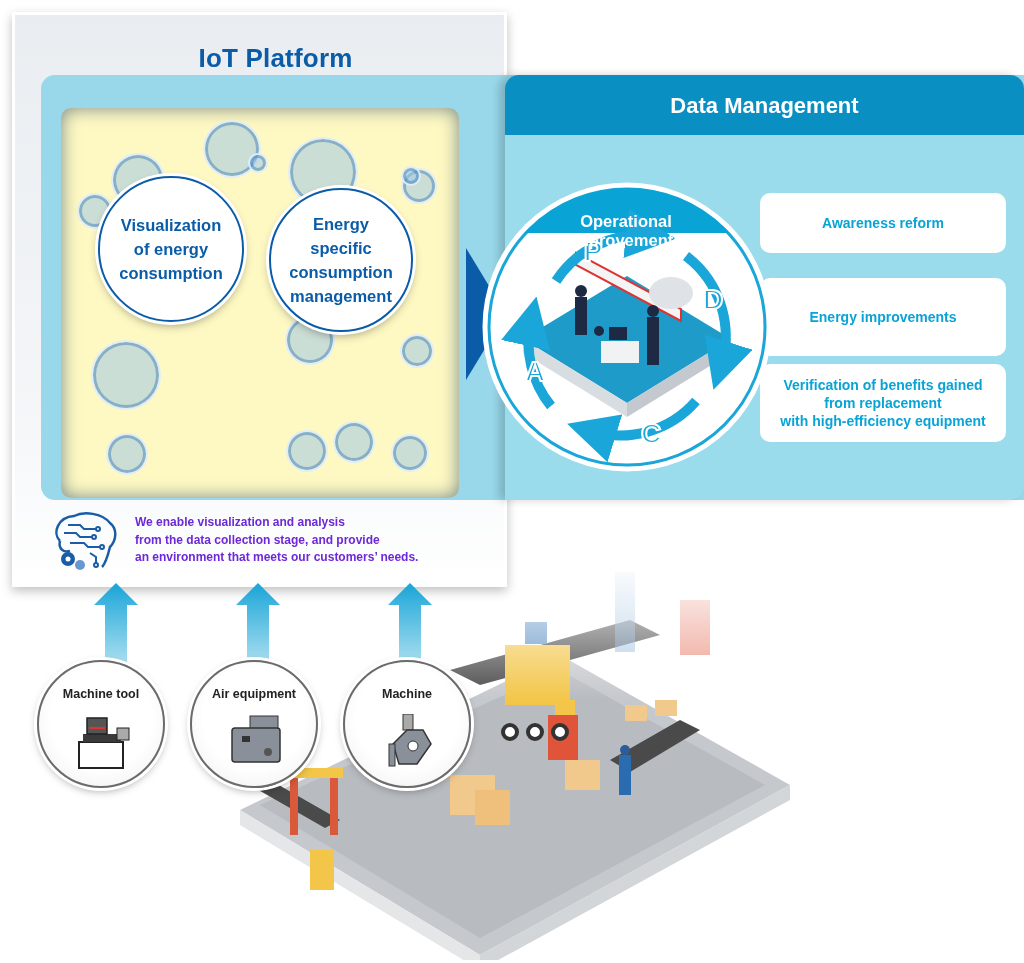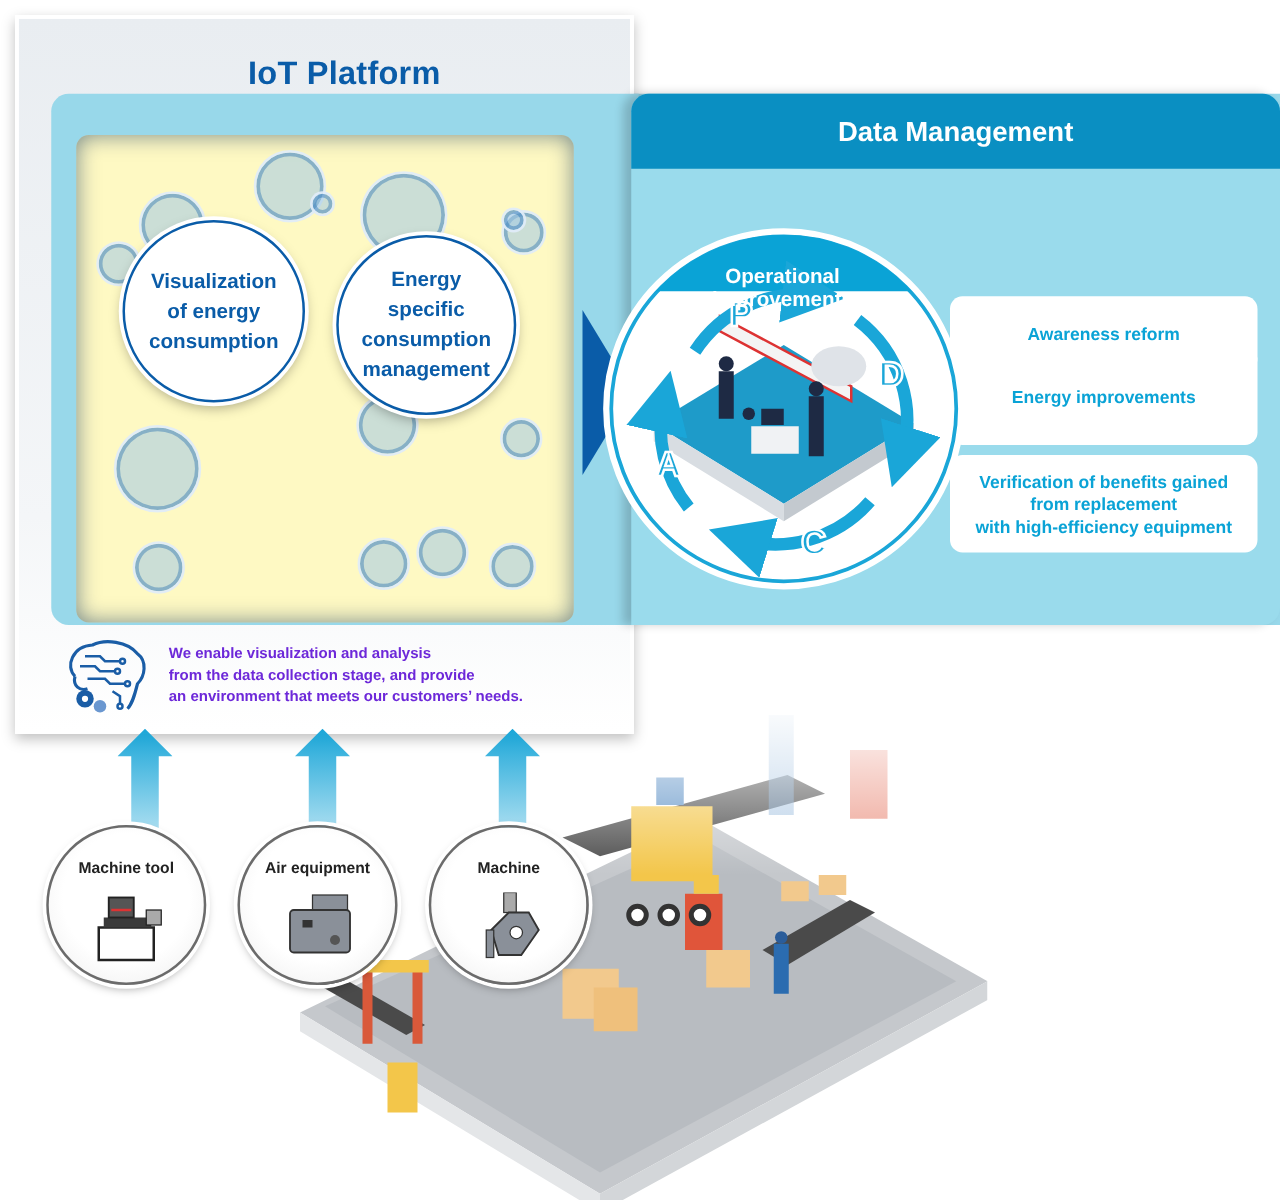--- a/index.html
+++ b/index.html
@@ -134,21 +134,21 @@
   <div class="iot-title">IoT Platform</div>
 </div>
 <div class="band" style="left:41px;width:470px;border-radius:14px 0 0 14px;"></div>
 
 <div class="dm-panel">
   <div class="dm-header">
     <div class="dm-title">Data Management</div>
   </div>
 </div>
 
-<div class="dm-item" style="top:193px;height:60px;margin-top:44px;">
+<div class="dm-item" style="top:193px;height:60px;">
   <span>Awareness reform</span>
 </div>
 <div class="dm-item" style="top:278px;height:78px;">
   <span>Energy improvements</span>
 </div>
 <div class="dm-item" style="top:364px;height:78px;">
   <span>Verification of benefits gained
 from replacement
 with high-efficiency equipment</span>
 </div>

